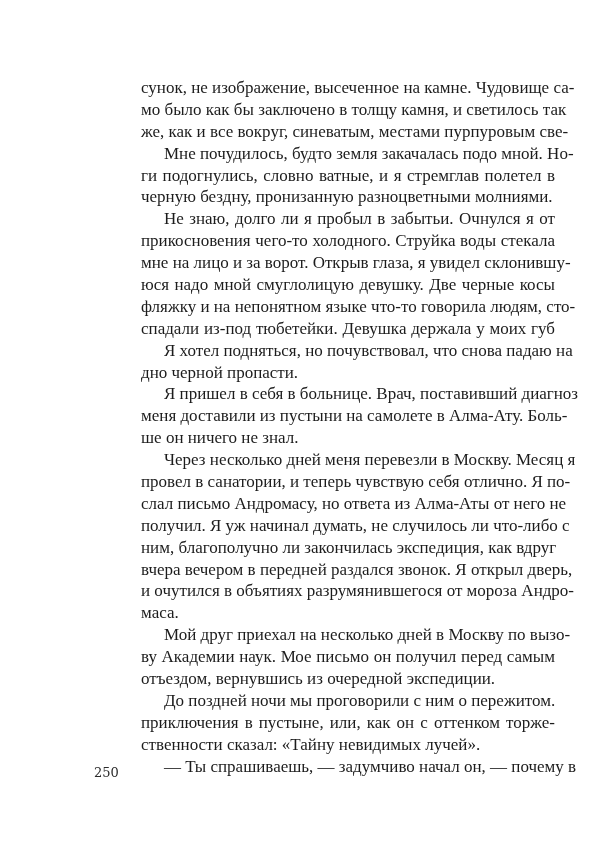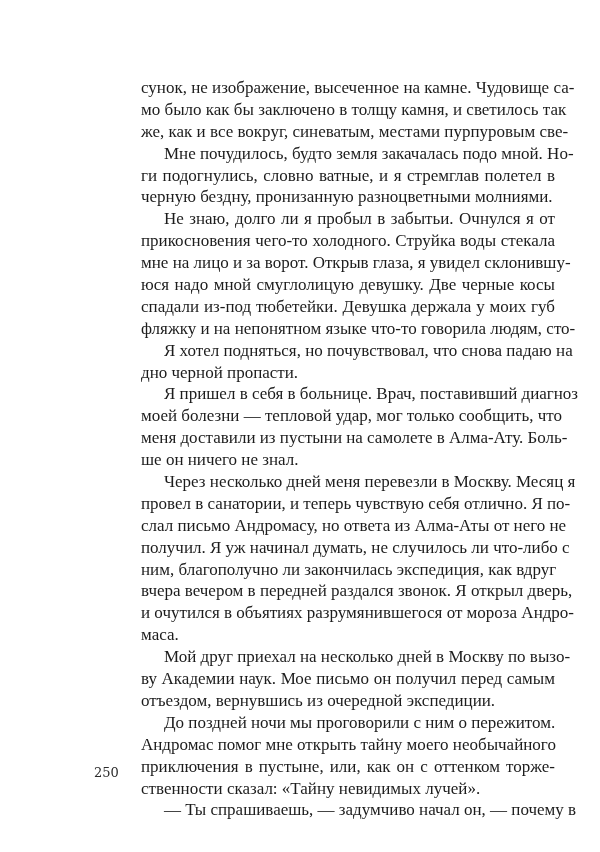--- a/index.html
+++ b/index.html
@@ -69,51 +69,49 @@
       <div>
         <span class="line indent">Мне почудилось, будто земля закачалась подо мной. Но-</span>
         <span class="line">ги подогнулись, словно ватные, и я стремглав полетел в</span>
         <span class="line last">черную бездну, пронизанную разноцветными молниями.</span>
       </div>
       <div>
         <span class="line indent">Не знаю, долго ли я пробыл в забытьи. Очнулся я от</span>
         <span class="line">прикосновения чего-то холодного. Струйка воды стекала</span>
         <span class="line">мне на лицо и за ворот. Открыв глаза, я увидел склонившу-</span>
         <span class="line">юся надо мной смуглолицую девушку. Две черные косы</span>
+        <span class="line">фляжку и на непонятном языке что-то говорила людям, сто-</span>
         <span class="line">спадали из-под тюбетейки. Девушка держала у моих губ</span>
-        <span class="line">фляжку и на непонятном языке что-то говорила людям, сто-</span>
       </div>
       <div>
         <span class="line indent">Я хотел подняться, но почувствовал, что снова падаю на</span>
         <span class="line last">дно черной пропасти.</span>
       </div>
       <div>
         <span class="line indent">Я пришел в себя в больнице. Врач, поставивший диагноз</span>
-        <span class="line">моей болезни — тепловой удар, мог только сообщить, что</span>
         <span class="line">меня доставили из пустыни на самолете в Алма-Ату. Боль-</span>
         <span class="line last">ше он ничего не знал.</span>
       </div>
       <div>
         <span class="line indent">Через несколько дней меня перевезли в Москву. Месяц я</span>
         <span class="line">провел в санатории, и теперь чувствую себя отлично. Я по-</span>
         <span class="line">слал письмо Андромасу, но ответа из Алма-Аты от него не</span>
         <span class="line">получил. Я уж начинал думать, не случилось ли что-либо с</span>
         <span class="line">ним, благополучно ли закончилась экспедиция, как вдруг</span>
         <span class="line">вчера вечером в передней раздался звонок. Я открыл дверь,</span>
         <span class="line">и очутился в объятиях разрумянившегося от мороза Андро-</span>
         <span class="line last">маса.</span>
       </div>
       <div>
         <span class="line indent">Мой друг приехал на несколько дней в Москву по вызо-</span>
         <span class="line">ву Академии наук. Мое письмо он получил перед самым</span>
         <span class="line last">отъездом, вернувшись из очередной экспедиции.</span>
       </div>
       <div>
         <span class="line indent">До поздней ночи мы проговорили с ним о пережитом.</span>
-        <span class="line">Андромас помог мне открыть тайну моего необычайного</span>
         <span class="line">приключения в пустыне, или, как он с оттенком торже-</span>
         <span class="line last">ственности сказал: «Тайну невидимых лучей».</span>
       </div>
       <div>
         <span class="line indent">— Ты спрашиваешь, — задумчиво начал он, — почему в</span>
       </div>
     </div>
   <div class="page-number">250</div>
 </div>
 

